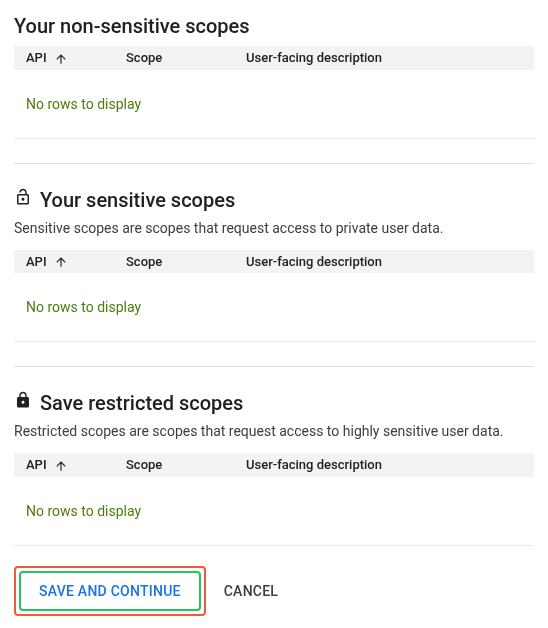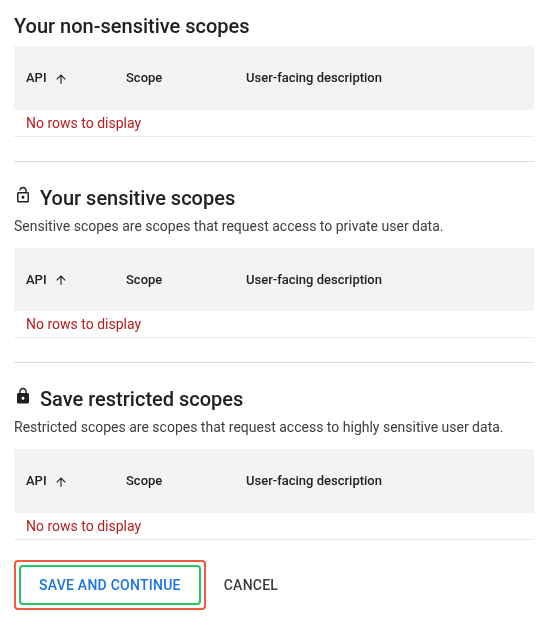--- a/index.html
+++ b/index.html
@@ -44,26 +44,26 @@
       border-collapse: collapse;
     }
     .table thead {
       background: #f1f3f4;
     }
     .table th {
       text-align: left;
       font-size: 13px;
       font-weight: 500;
       color: #202124;
-      padding: 24px 12px;
+      padding: 4px 12px;
     }
     .table td {
       font-size: 14px;
-      color: #b91c1c;
-      padding: 5px 12px;
+      color: #4d7c0f;
+      padding: 26px 12px;
       border-bottom: 1px solid #e8eaed;
     }
     .sort-arrow {
       display: inline-block;
       margin-left: 4px;
       vertical-align: middle;
     }
     .sort-arrow svg {
       width: 14px;
       height: 14px;

